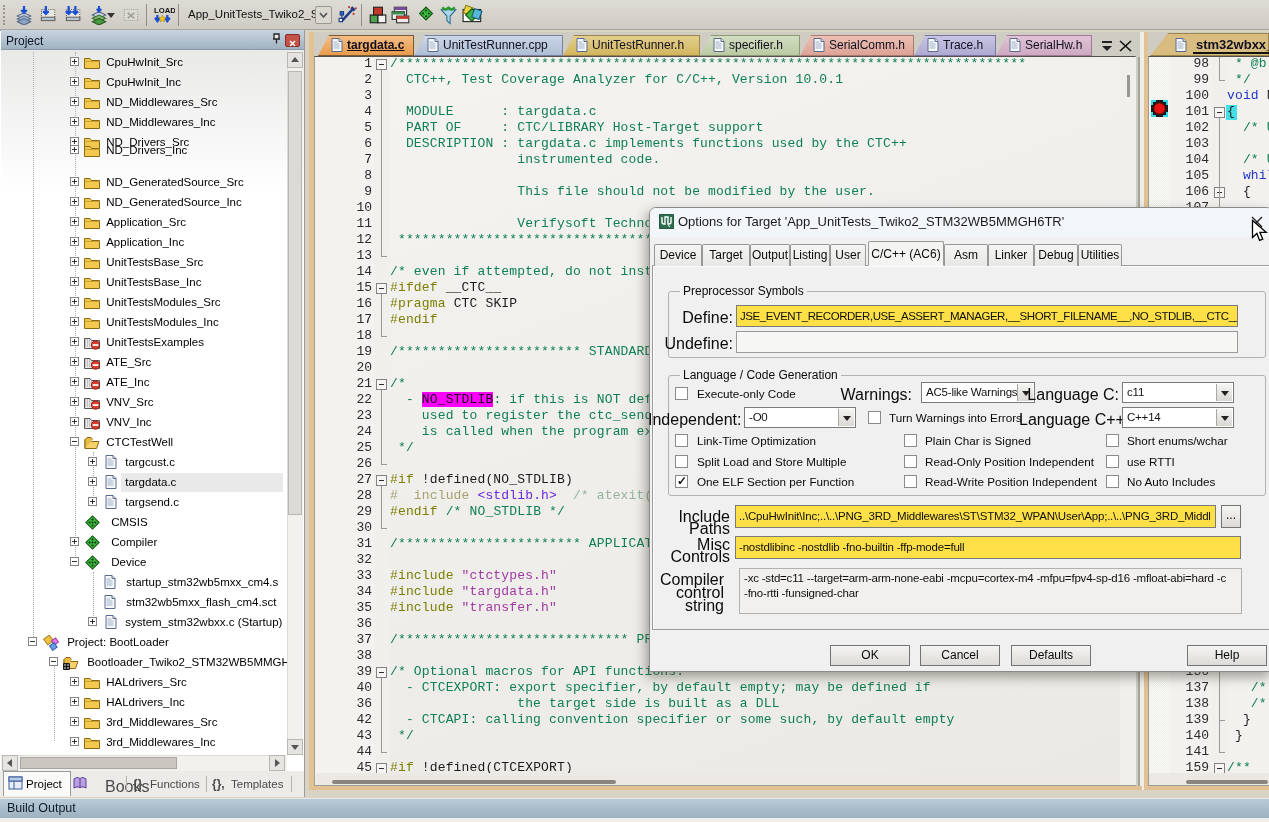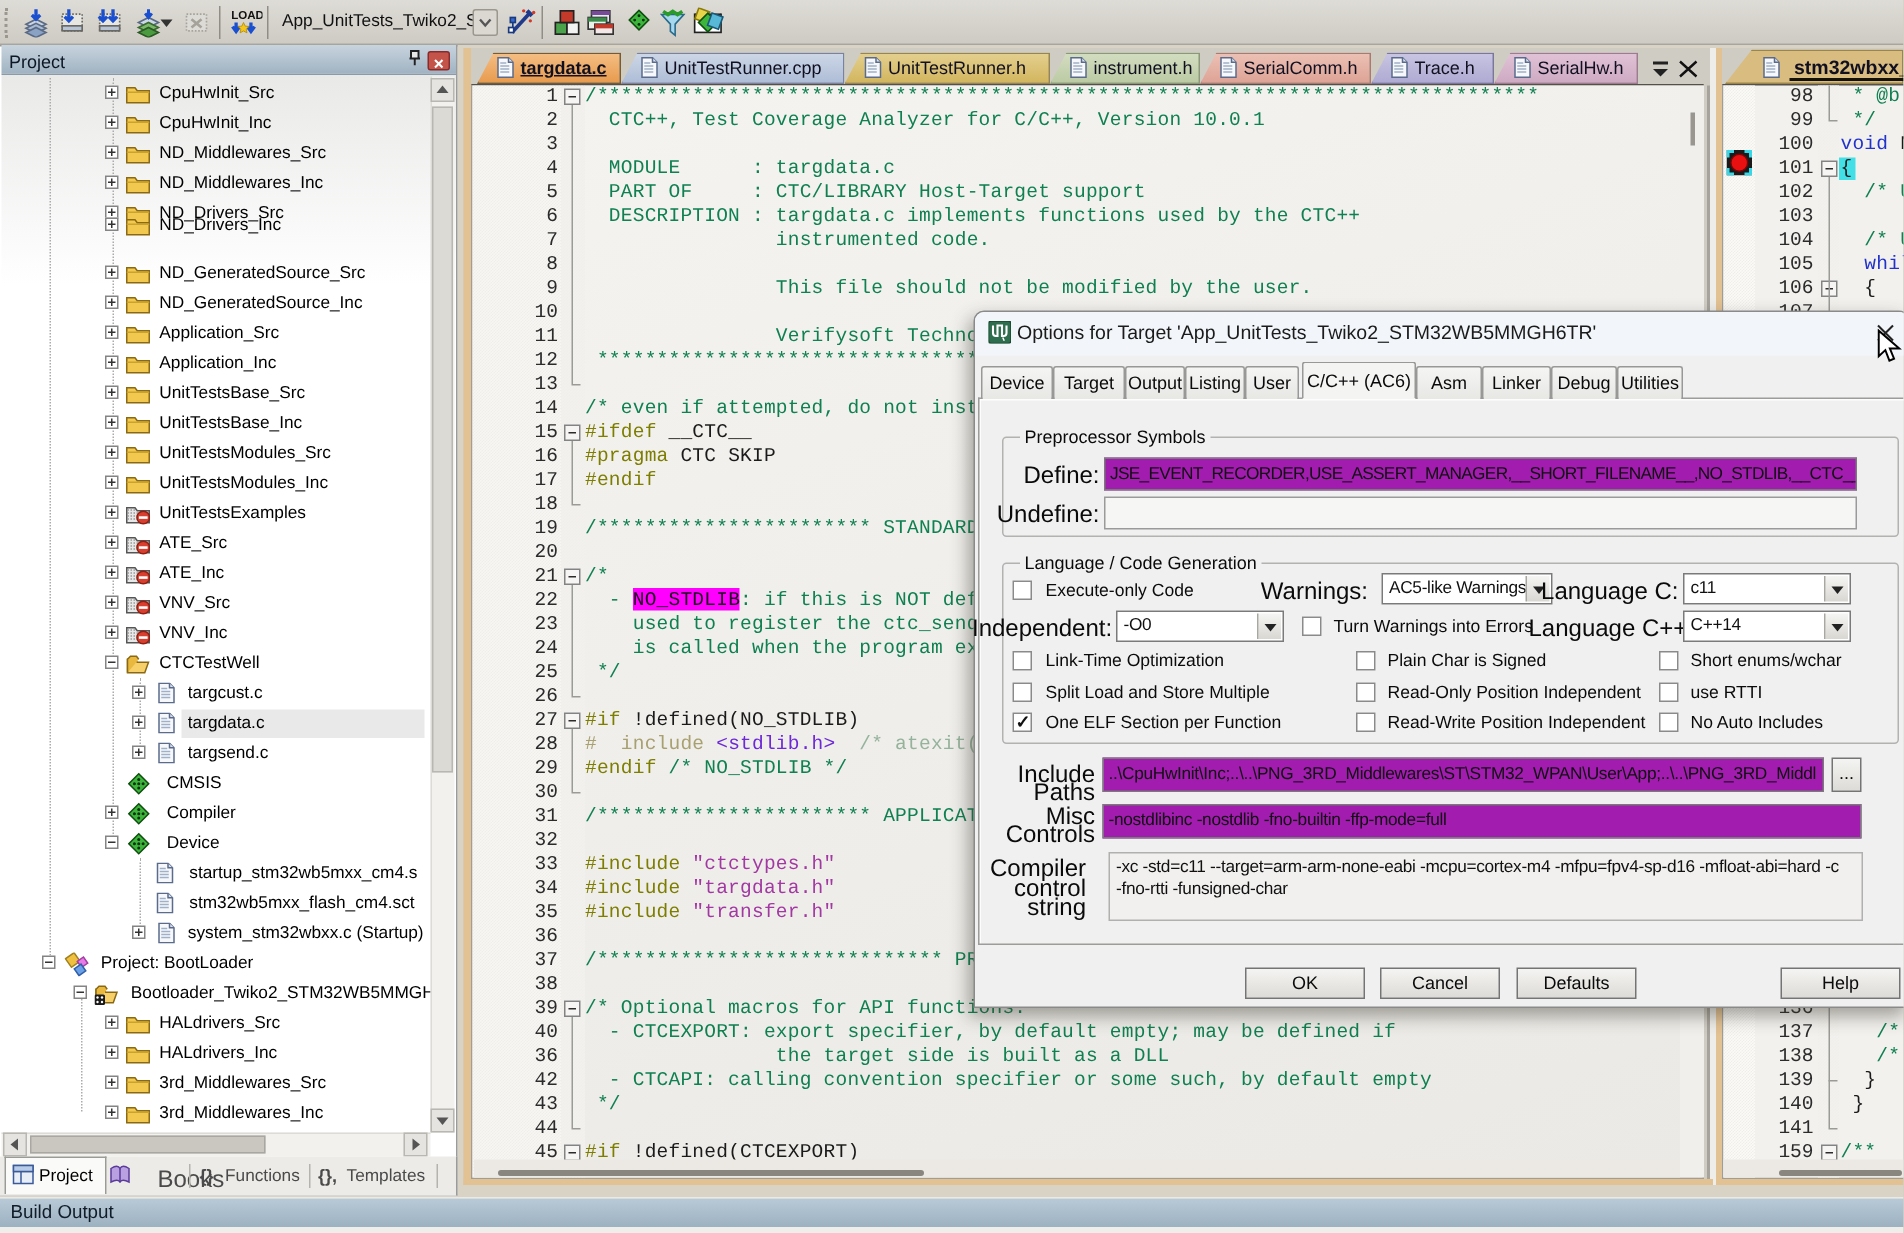--- a/index.html
+++ b/index.html
@@ -16,21 +16,21 @@
 .trow{position:absolute;left:0;height:20px;width:305px;font-size:11.5px;color:#000}
 .trow span.lbl{position:absolute;top:3px;line-height:14px;white-space:nowrap}
 .pm{position:absolute;top:5px;width:9px;height:9px;border:1px solid #848484;background:#fff}
 .pm b{position:absolute;background:#333}
 .pm .h{left:1px;top:3px;width:5px;height:1px}
 .pm .v{left:3px;top:1px;width:1px;height:5px}
 .cb{position:absolute;width:13px;height:13px;background:#fff;border:1px solid #8a8a8a}
 .cb.ck:after{content:'\2713';position:absolute;left:1px;top:-2px;font-size:12px;font-weight:bold;color:#111}
 .cblb{position:absolute;font-size:11.7px;color:#0a0a0a;white-space:nowrap}
 .rl{position:absolute;font-size:16px;color:#0a0a0a;text-align:right;white-space:nowrap}
-.fld{position:absolute;background:#a21caf;border:1px solid #7a7a7a;font-size:11.5px;letter-spacing:-.2px;color:#101010;line-height:20px;white-space:nowrap;overflow:hidden;padding-left:3px}
+.fld{position:absolute;background:#fde047;border:1px solid #7a7a7a;font-size:11.5px;letter-spacing:-.2px;color:#101010;line-height:20px;white-space:nowrap;overflow:hidden;padding-left:3px}
 .combo{position:absolute;background:#fff;border:1px solid #7a7a7a;font-size:11.5px;letter-spacing:-.2px;color:#101010;line-height:19px;padding-left:4px;white-space:nowrap;overflow:hidden}
 .combo u{position:absolute;right:1px;top:1px;bottom:1px;width:16px;background:linear-gradient(#f5f5f3,#d9d7d2);border-left:1px solid #a9a7a2;text-decoration:none}
 .combo u:after{content:'';position:absolute;left:4px;top:7px;border:4px solid transparent;border-top:5px solid #222}
 .btn{position:absolute;background:linear-gradient(#f4f4f2,#dddbd7);border:1px solid #747474;font-size:12px;color:#0a0a0a;text-align:center;line-height:19px}
 .gb{position:absolute;border:1px solid #b2b2b0;border-radius:3px}
 .gbl{position:absolute;font-size:12px;color:#0a0a0a;background:#f0f0f0;padding:0 3px;white-space:nowrap}
 .dtab{position:absolute;top:244px;height:22px;background:linear-gradient(#f5f5f4,#e7e7e4);border:1px solid #989896;border-bottom:none;border-radius:2px 2px 0 0;font-size:12px;color:#0a0a0a;text-align:center;line-height:21px}
 .etab{position:absolute;top:35px;height:21px;clip-path:polygon(11px 0,100% 0,100% 100%,0 100%);font-size:12px;line-height:21px;color:#14142e;white-space:nowrap}
 .dither{background-image:linear-gradient(45deg,#f0eeea 25%,transparent 25%,transparent 75%,#f0eeea 75%),linear-gradient(45deg,#f0eeea 25%,transparent 25%,transparent 75%,#f0eeea 75%);background-size:2px 2px;background-position:0 0,1px 1px}
 </style></head><body>
@@ -604,21 +604,21 @@
     <path d="M8 .5v3h3" fill="#dde4ef" stroke="#5a6b8c" stroke-width="1"></path>
     <path d="M2.5 4h4M2.5 6h6M2.5 8h6M2.5 10h6" stroke="#9fb0c8" stroke-width="1"></path>
   </svg>
 <div class="ab" style="left:592px;top:38px;font-size:12px;color:#101020;white-space:nowrap">UnitTestRunner.h</div>
 <div class="etab" style="left:700px;width:100px;background:linear-gradient(#d2ddc0,#bccaa4);border:1px solid #8a9a74"></div>
 <svg class="ab" style="left:713px;top:38px" width="12" height="14" viewBox="0 0 12 14">
     <path d="M1 .5h7l3 3V13.5H1z" fill="#f6f8fb" stroke="#5a6b8c" stroke-width="1"></path>
     <path d="M8 .5v3h3" fill="#dde4ef" stroke="#5a6b8c" stroke-width="1"></path>
     <path d="M2.5 4h4M2.5 6h6M2.5 8h6M2.5 10h6" stroke="#9fb0c8" stroke-width="1"></path>
   </svg>
-<div class="ab" style="left:729px;top:38px;font-size:12px;color:#101020;white-space:nowrap">instrument.h</div>
+<div class="ab" style="left:729px;top:38px;font-size:12px;color:#101020;white-space:nowrap">specifier.h</div>
 <div class="etab" style="left:800px;width:114px;background:linear-gradient(#ecc0b4,#dda396);border:1px solid #aa7a6e"></div>
 <svg class="ab" style="left:813px;top:38px" width="12" height="14" viewBox="0 0 12 14">
     <path d="M1 .5h7l3 3V13.5H1z" fill="#f6f8fb" stroke="#5a6b8c" stroke-width="1"></path>
     <path d="M8 .5v3h3" fill="#dde4ef" stroke="#5a6b8c" stroke-width="1"></path>
     <path d="M2.5 4h4M2.5 6h6M2.5 8h6M2.5 10h6" stroke="#9fb0c8" stroke-width="1"></path>
   </svg>
 <div class="ab" style="left:829px;top:38px;font-size:12px;color:#101020;white-space:nowrap">SerialComm.h</div>
 <div class="etab" style="left:914px;width:82px;background:linear-gradient(#c8c4e2,#aeaad2);border:1px solid #7a76a2"></div>
 <svg class="ab" style="left:927px;top:38px" width="12" height="14" viewBox="0 0 12 14">
     <path d="M1 .5h7l3 3V13.5H1z" fill="#f6f8fb" stroke="#5a6b8c" stroke-width="1"></path>

